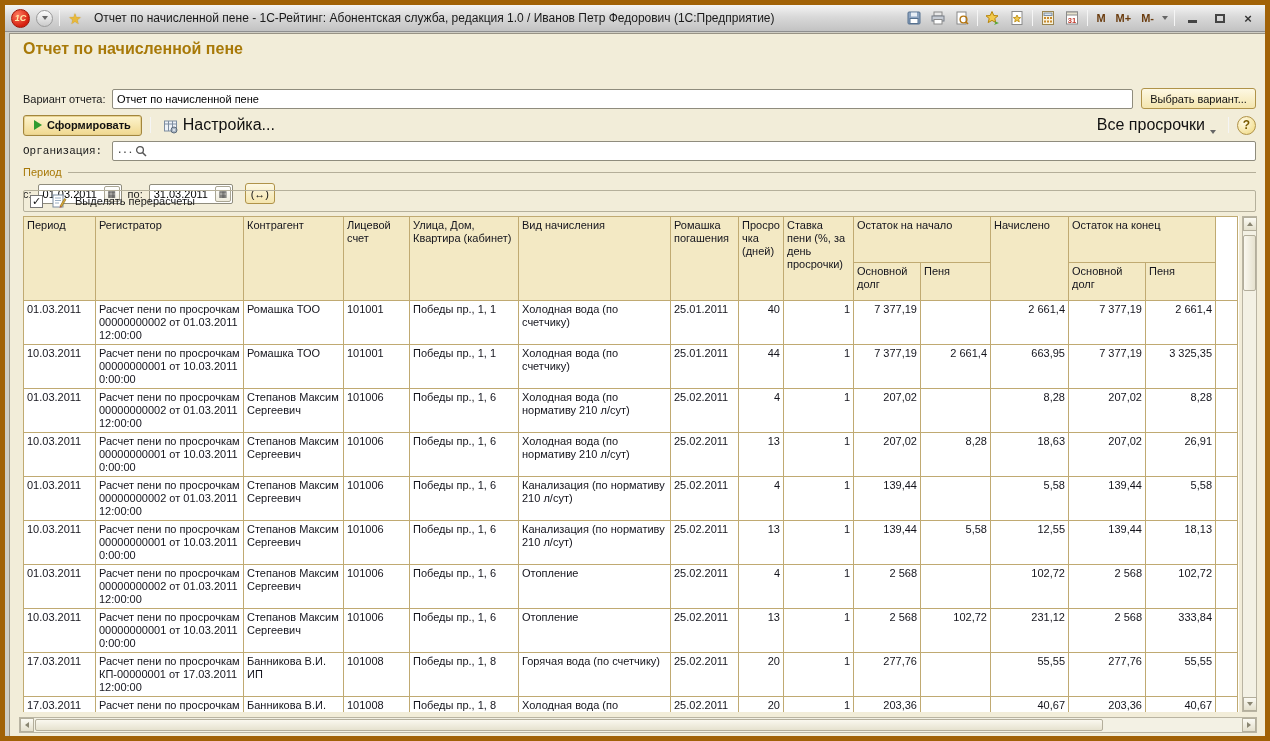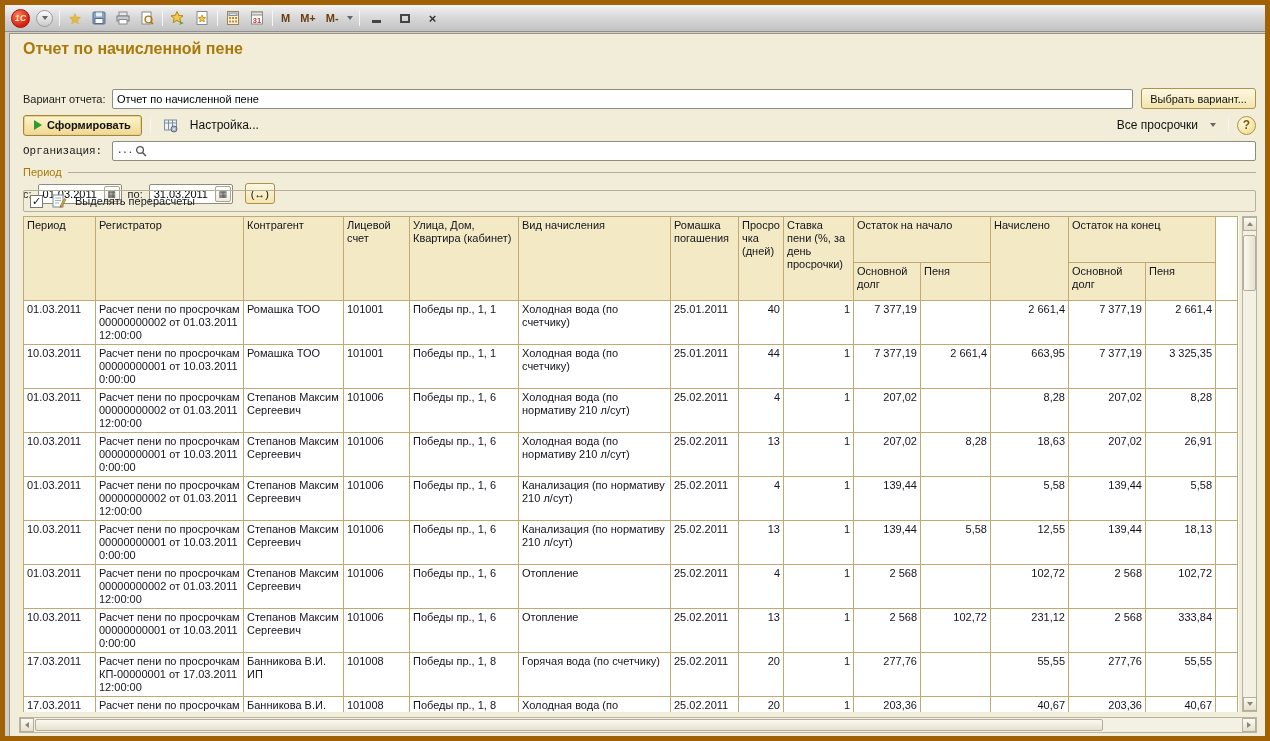--- a/index.html
+++ b/index.html
@@ -30,21 +30,21 @@
   .max-glyph{display:inline-block; width:10px; height:9px; border:2px solid #444;}
   
   .content{position:absolute; left:4px; top:28px; width:1262px; height:709px; background:var(--page); border:1px solid #989385; overflow:hidden;}
   .page-title{position:absolute; left:13px; top:6px; font-size:16px; font-weight:bold; color:var(--accent);}
   .lbl{font-size:11px; color:#1a1a1a; white-space:nowrap;}
   .inputbox{background:#fff; border:1px solid var(--inb); border-radius:2px; font-size:11px; color:#000;
     display:flex; align-items:center; padding:0 4px; height:20px; overflow:hidden; white-space:nowrap;}
   .btn{height:21px; display:inline-flex; align-items:center; gap:5px; padding:0 10px; font-size:11px; color:#111;
     background:linear-gradient(#fdf8e3,#f4e5ae); border:1px solid var(--btnb); border-radius:3px; white-space:nowrap;}
   .btn.primary{font-weight:bold; background:linear-gradient(#fdf4cf,#f0d88f); border-color:#a3863c; box-shadow:0 0 0 1px #e7d291 inset;}
-  .flatbtn{display:inline-flex; align-items:center; gap:12px; font-size:12px; color:#111; padding:2px 4px; white-space:nowrap;}
+  .flatbtn{display:inline-flex; align-items:flex-end; gap:5px; font-size:16px; color:#111; padding:2px 4px; white-space:nowrap;}
   .play{width:0; height:0; border-top:5px solid transparent; border-bottom:5px solid transparent; border-left:8px solid #2f9b2f;}
   .help-btn{width:19px; height:19px; border-radius:50%; border:1px solid var(--btnb);
     background:radial-gradient(circle at 35% 30%,#fffbe8,#f0d77a); color:#7a5b00; font-weight:bold; font-size:12px;
     display:flex; align-items:center; justify-content:center;}
   .mini-btn{width:16px; height:16px; border:1px solid #a9a593; background:linear-gradient(#fff,#efecdd);
     display:flex; align-items:center; justify-content:center; font-size:9px; color:#444; border-radius:2px; flex:0 0 auto;}
   .row{position:absolute; display:flex; align-items:center;margin-top:19px;}
   .group-label{font-size:11px; color:var(--accent);}
   .group-line{flex:1; height:1px; background:#b4ae99; margin-left:6px;}
   .check-row{position:absolute; left:13px; top:156px; width:1233px; height:22px; border:1px solid #b5b09b; border-radius:2px;
@@ -84,20 +84,21 @@
 
   <div class="titlebar">
     <div class="onec-logo tb-ico">1С</div>
     <div class="circle-btn">
         <span class="tri-down small"></span>
       </div>
     <div class="tb-sep"></div>
     <div class="tb-ico">
         <span class="star">★</span>
       </div>
+    <div class="tb-title">Отчет по начисленной пене - 1С-Рейтинг: Абонентская служба, редакция 1.0 / Иванов Петр Федорович  (1С:Предприятие)</div>
 
     <div class="tb-ico">
       <svg width="16" height="16">
           <rect x="2" y="2" width="12" height="12" rx="1" fill="#8ca3bf" stroke="#55708f"></rect>
           <rect x="5" y="2.5" width="6" height="4" fill="#e8eef5"></rect>
           <rect x="4" y="8.5" width="8" height="5" fill="#fff" stroke="#55708f"></rect>
         </svg>
     </div>
     <div class="tb-ico">
       <svg width="16" height="16">

